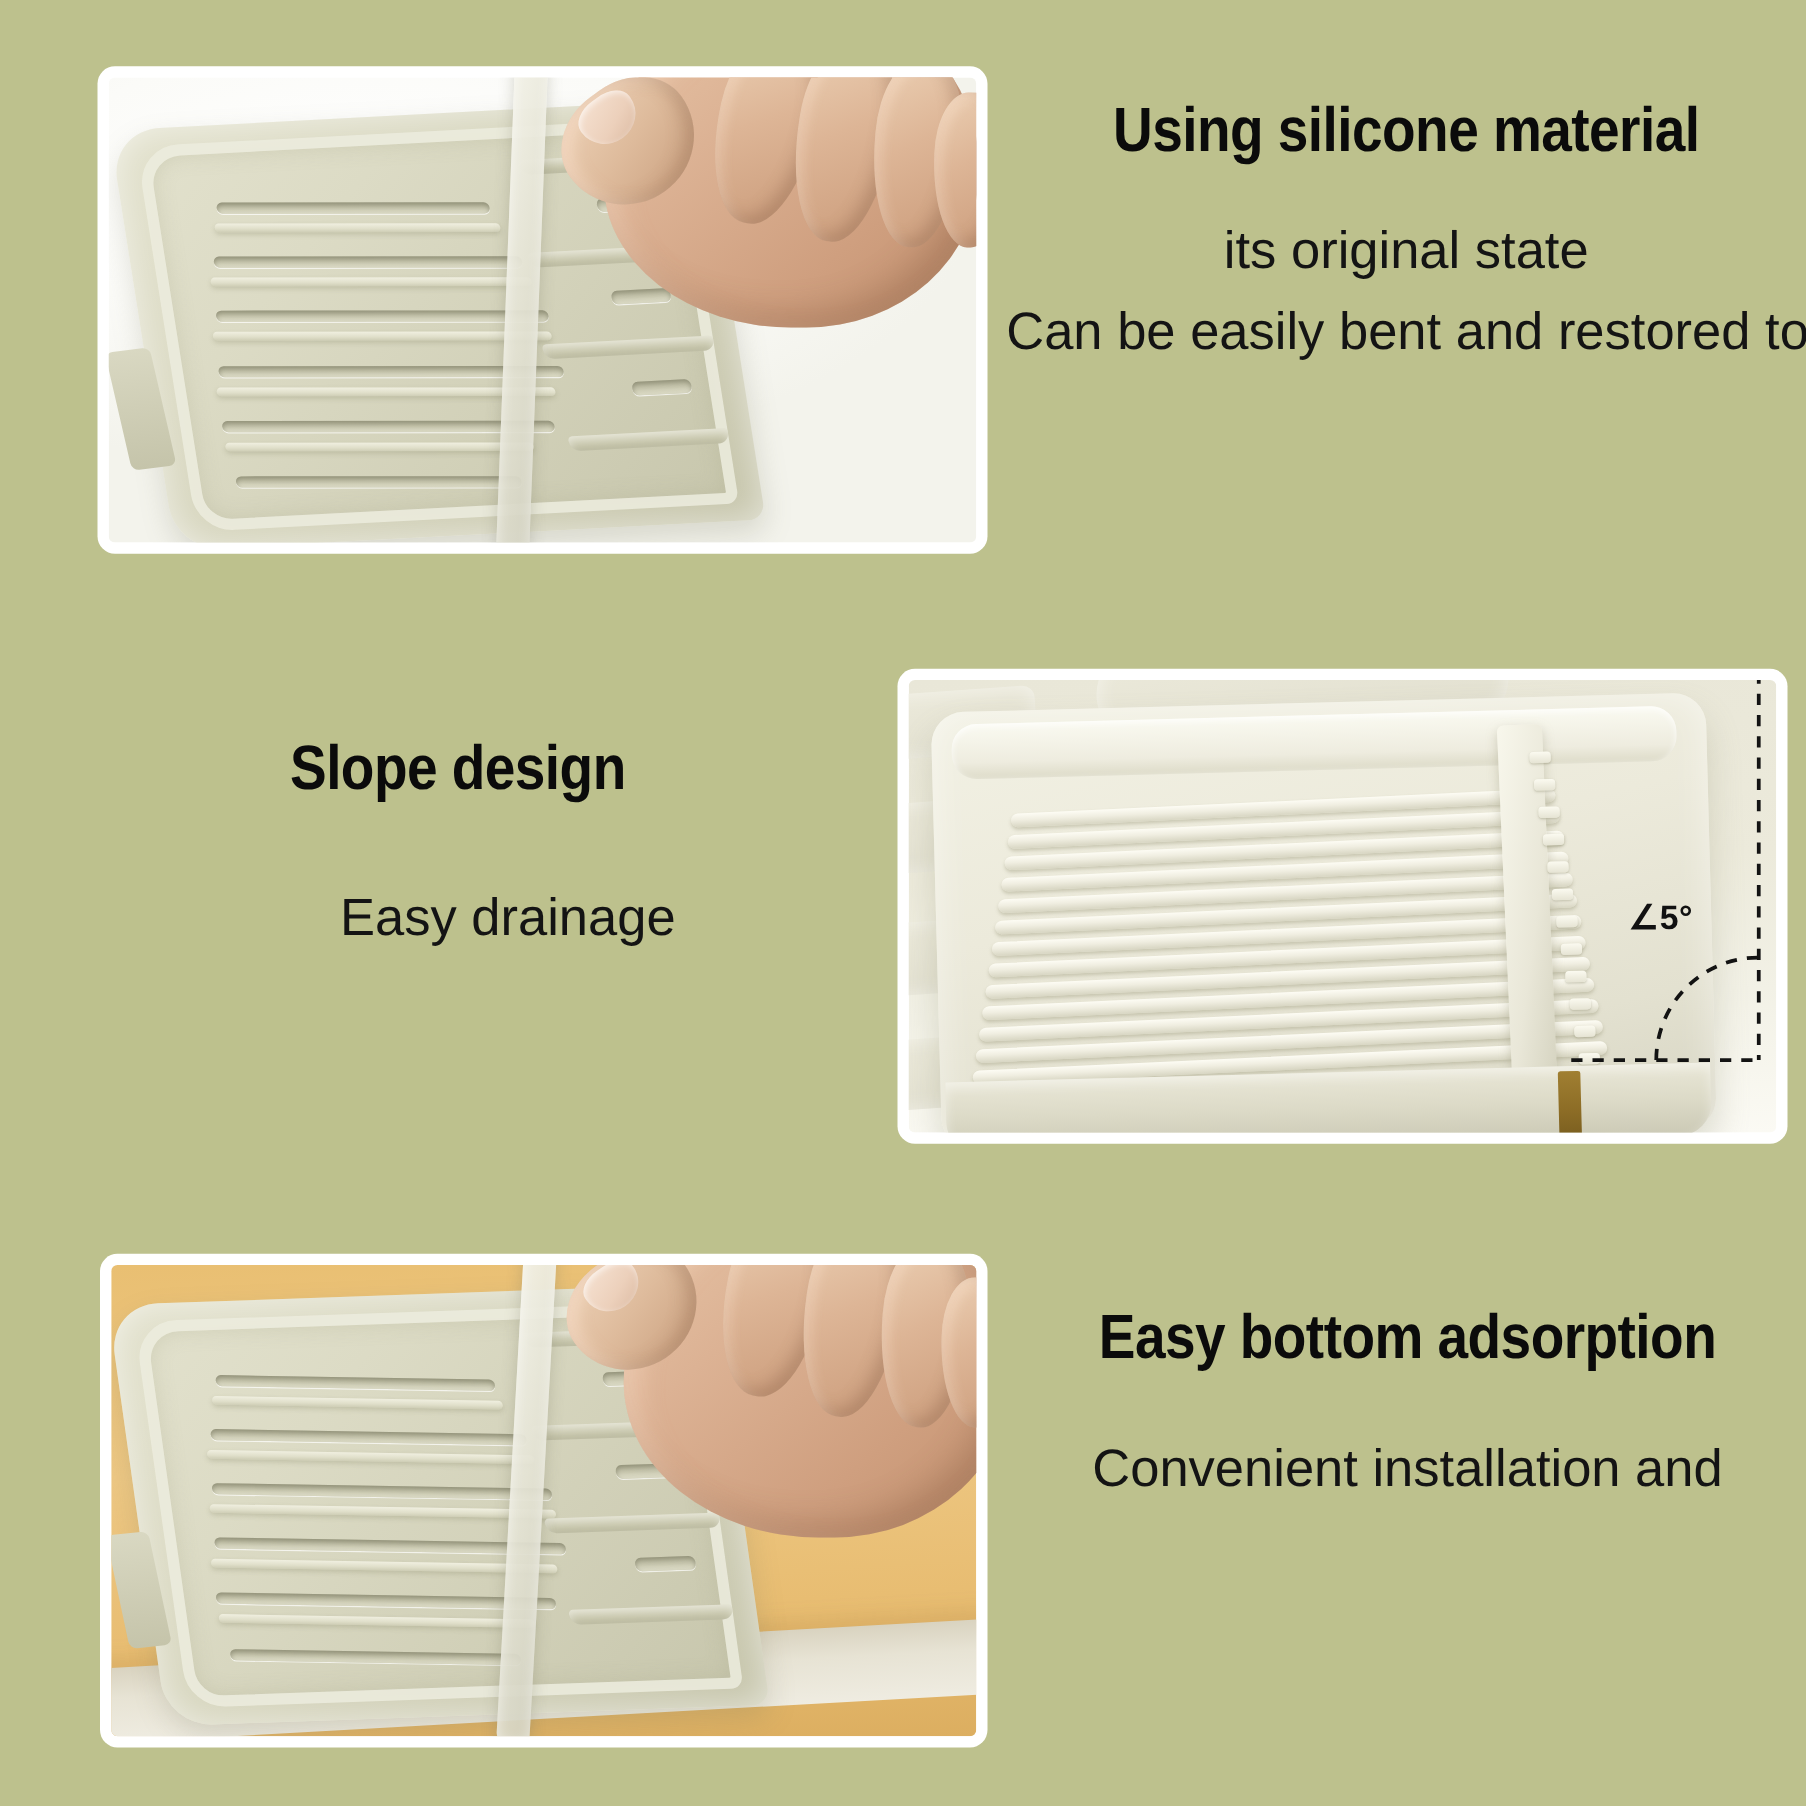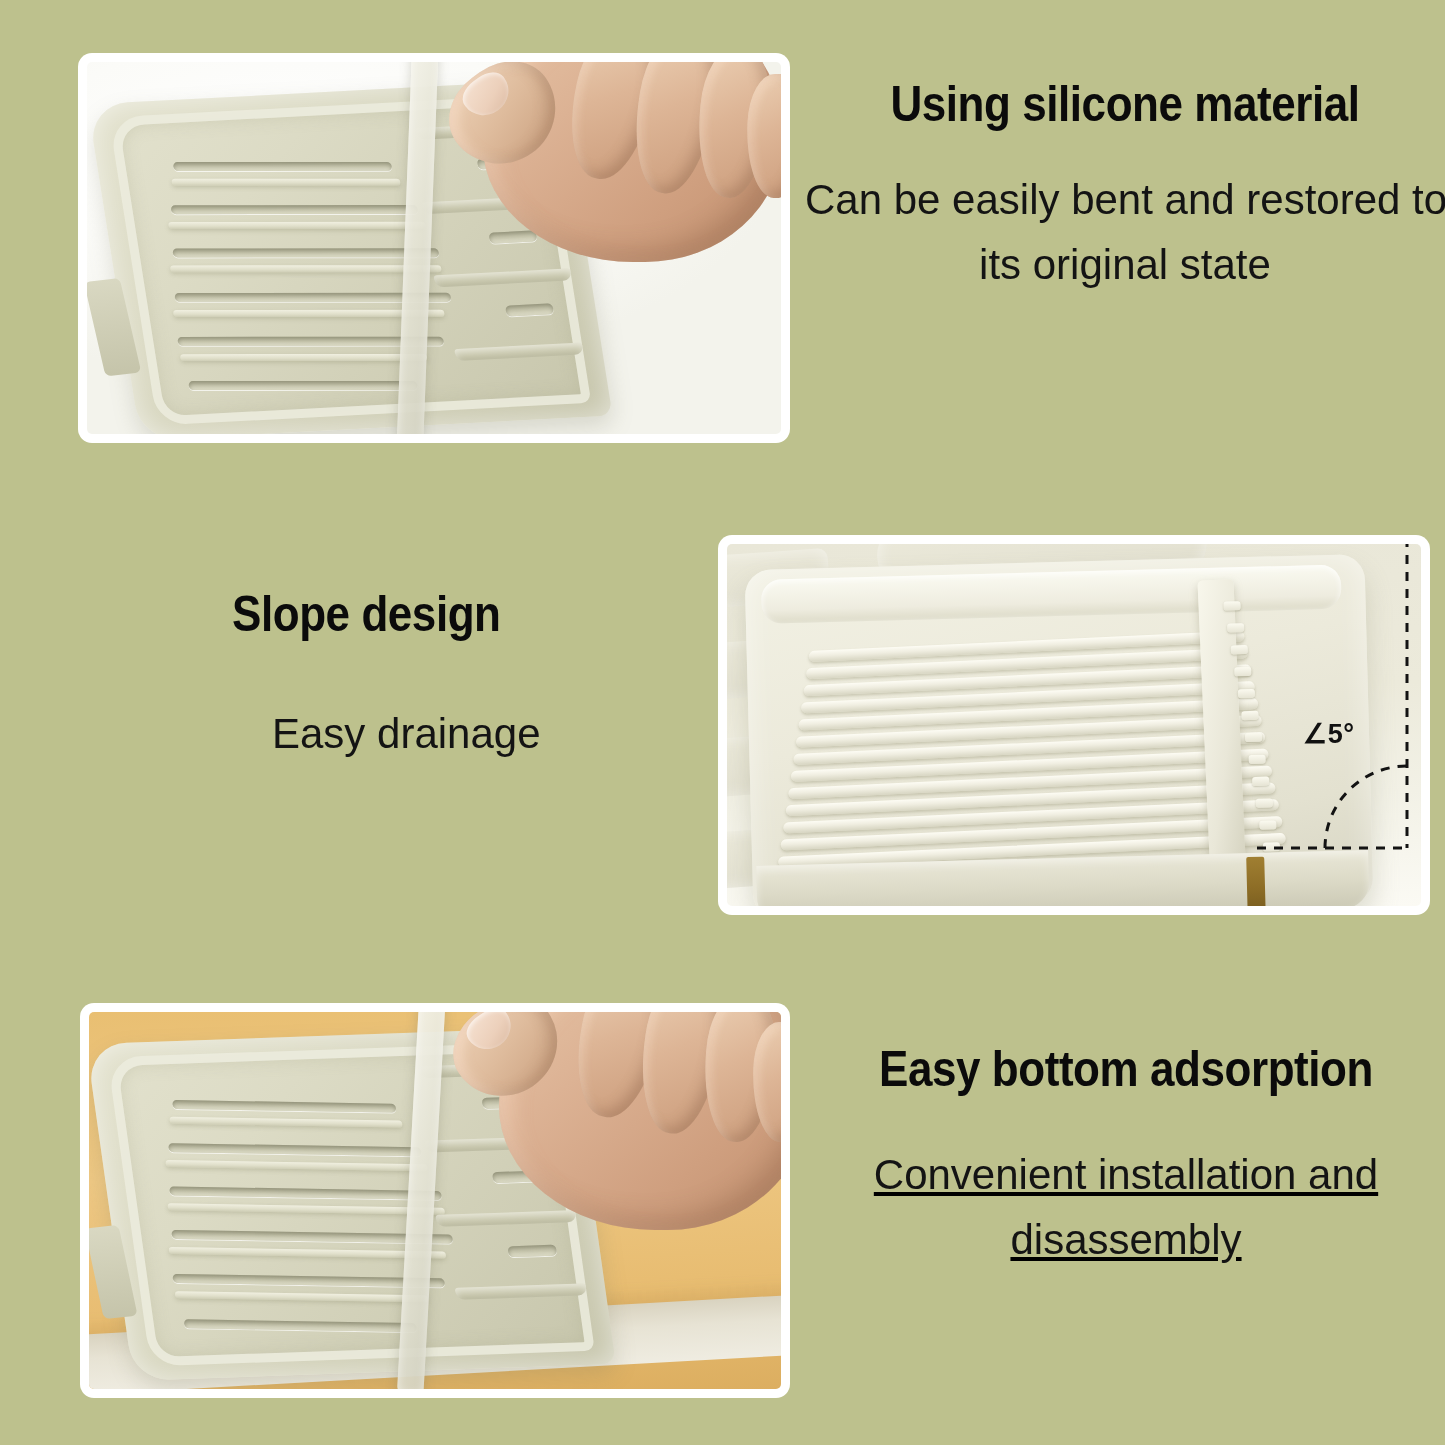--- a/index.html
+++ b/index.html
@@ -275,21 +275,21 @@
   }
   #text-slope .heading { transform-origin: 0% 50%; }
   #text-slope .body-wrap { margin-top: 60px; padding-left: 8px; margin-left: 32px; }
 
   #text-adsorption {
     left: 808px; top: 1043px;
     width: 636px;
     text-align: center;
   }
   #text-adsorption .heading { transform-origin: 50% 50%; }
-  #text-adsorption .body-wrap { margin-top: 46px; text-decoration: underline; }
+  #text-adsorption .body-wrap { margin-top: 46px; }
 </style>
 </head>
 <body>
 
 <div class="canvas">
 
   <div class="photo" id="photo-top">
     <div class="photo-inner">
       <div class="scene-white"></div>
 
@@ -329,22 +329,22 @@
         <div class="finger" style="left:250px; top:-6px; width:76px; height:160px; transform:rotate(9deg);"></div>
         <div class="finger" style="left:312px; top:8px; width:70px; height:150px; transform:rotate(5deg);"></div>
         <div class="finger" style="left:360px; top:34px; width:60px; height:124px; transform:rotate(2deg);"></div>
       </div>
     </div>
   </div>
 
   <div class="textblock" id="text-silicone">
     <p class="heading">Using silicone material</p>
     <div class="body-wrap">
+      <p class="body-line">its original state</p>
       <p class="body-line">Can be easily bent and restored to</p>
-      <p class="body-line">its original state</p>
     </div>
   </div>
 
   <div class="textblock" id="text-slope">
     <p class="heading">Slope design</p>
     <div class="body-wrap">
       <p class="body-line">Easy drainage</p>
     </div>
   </div>
 
@@ -451,17 +451,16 @@
         <div class="finger" style="left:316px; top:10px; width:70px; height:148px; transform:rotate(4deg);"></div>
         <div class="finger" style="left:364px; top:38px; width:58px; height:120px; transform:rotate(1deg);"></div>
       </div>
     </div>
   </div>
 
   <div class="textblock" id="text-adsorption">
     <p class="heading">Easy bottom adsorption</p>
     <div class="body-wrap">
       <p class="body-line">Convenient installation and</p>
-      <p class="body-line">disassembly</p>
     </div>
   </div>
 
 </div>
 
 </body></html>

